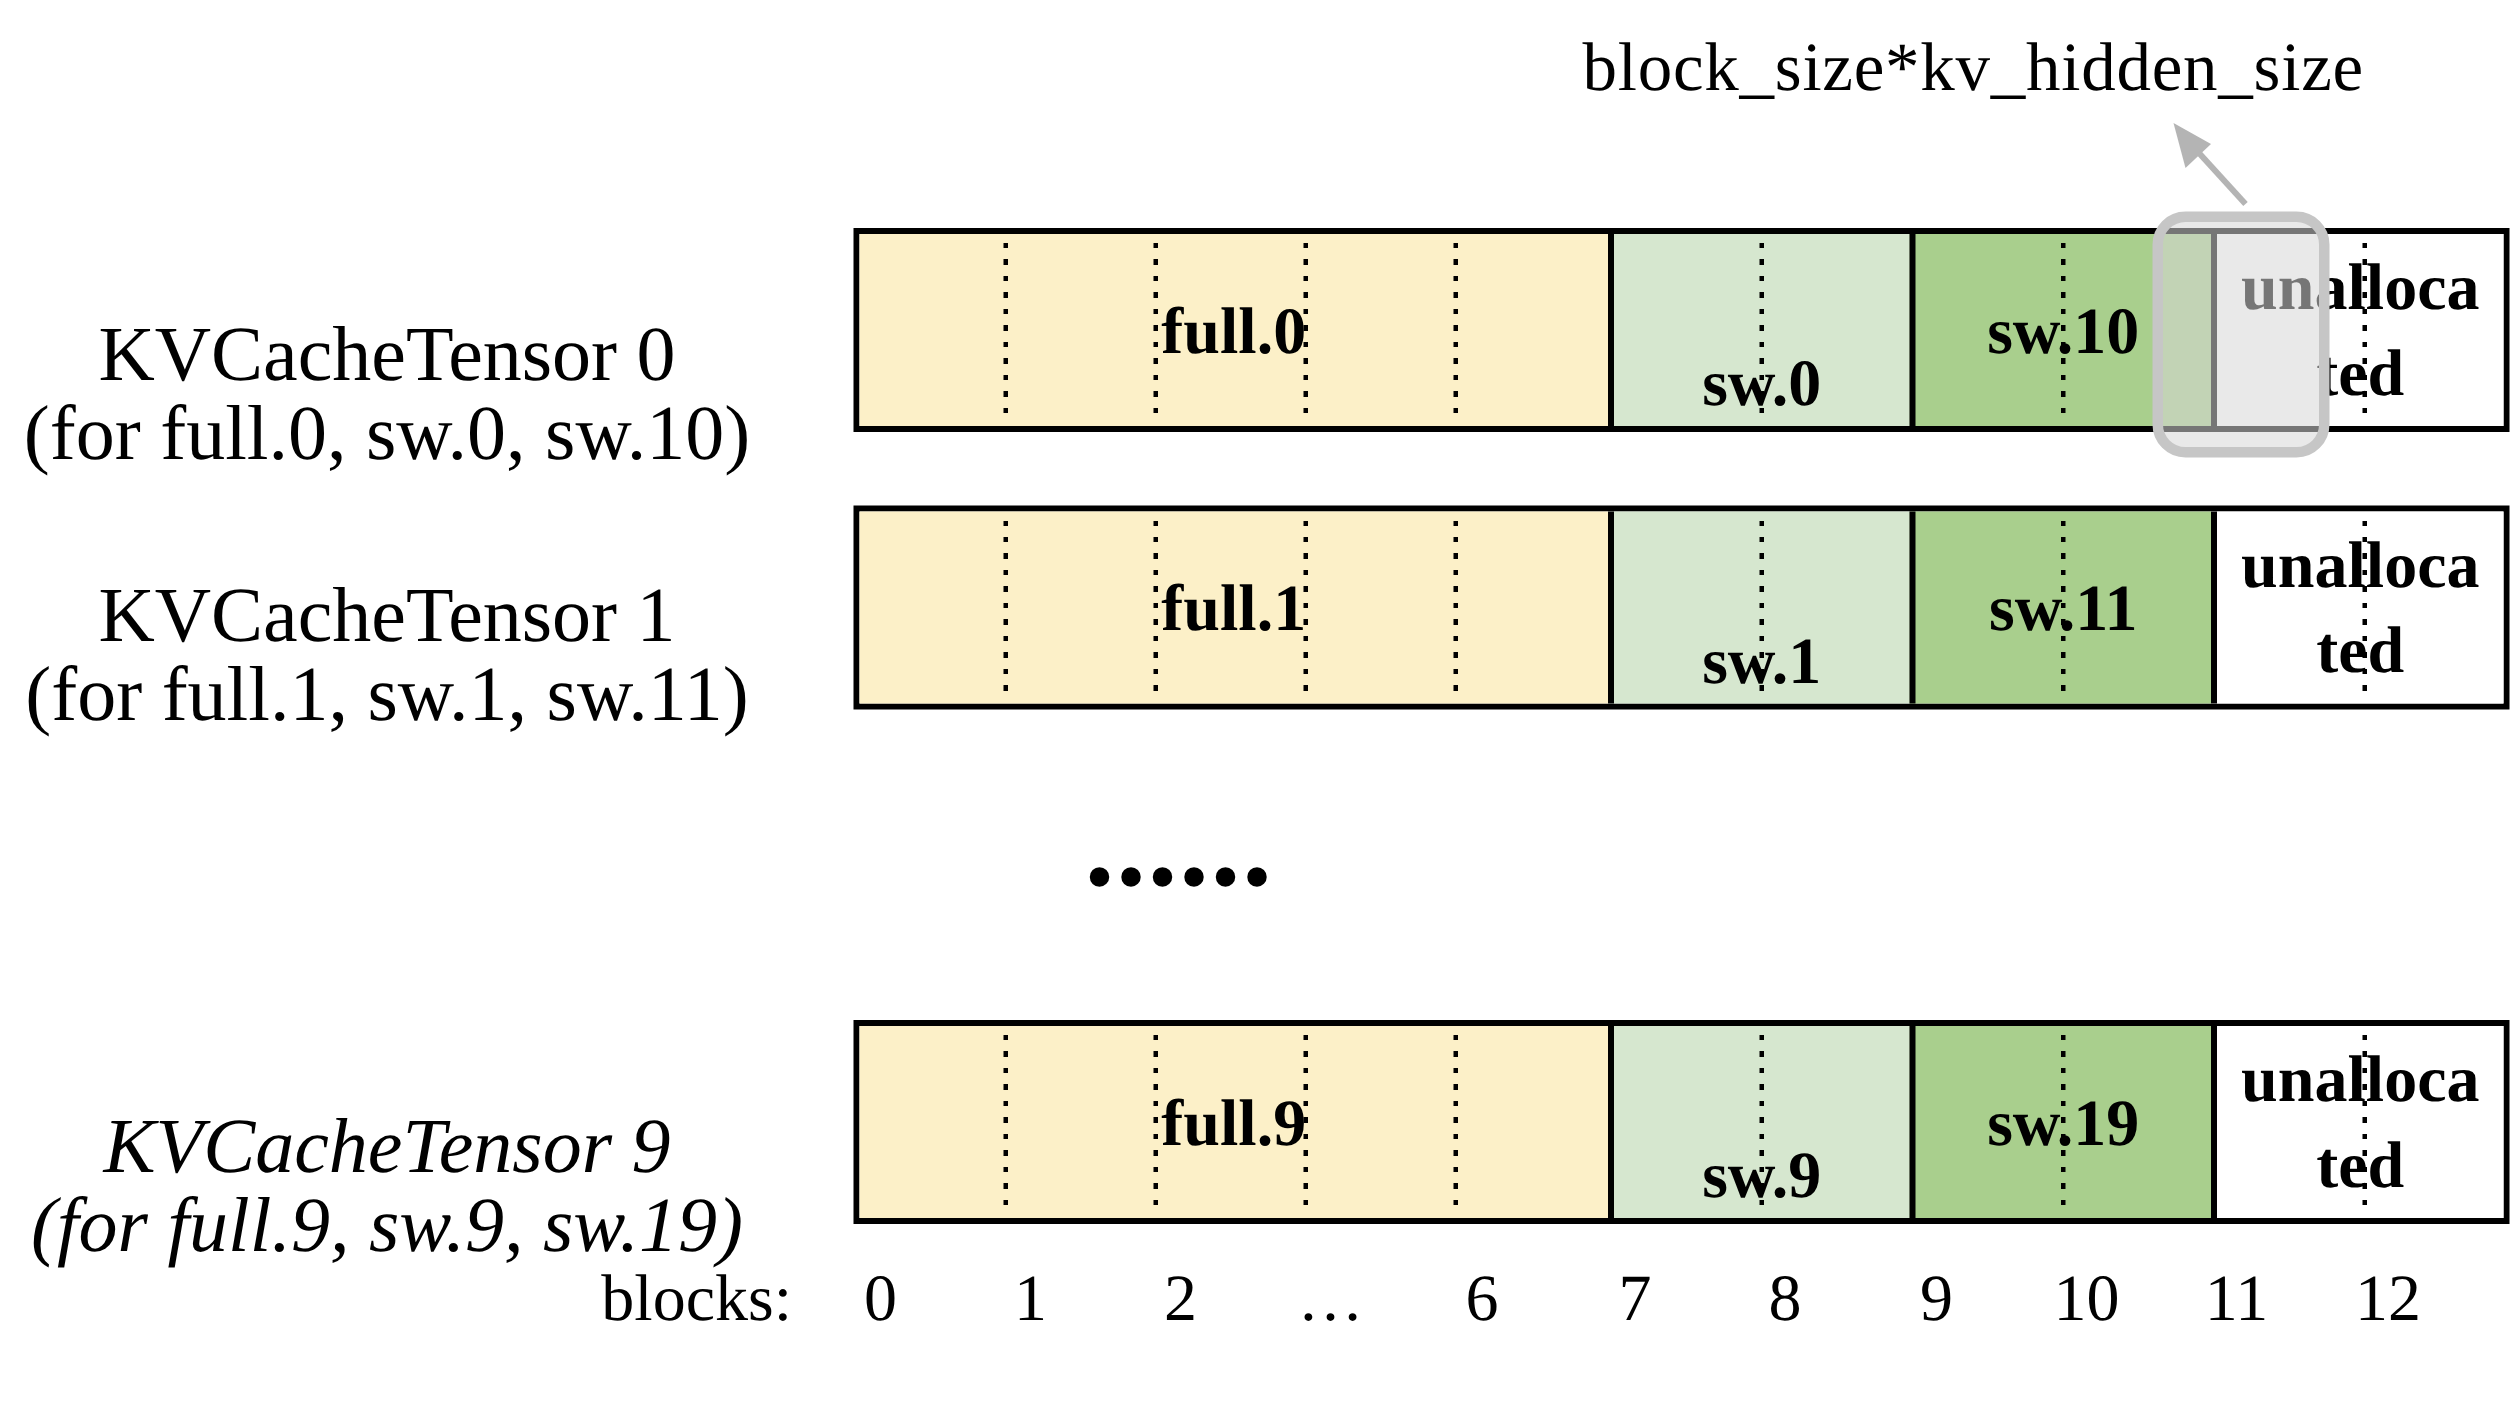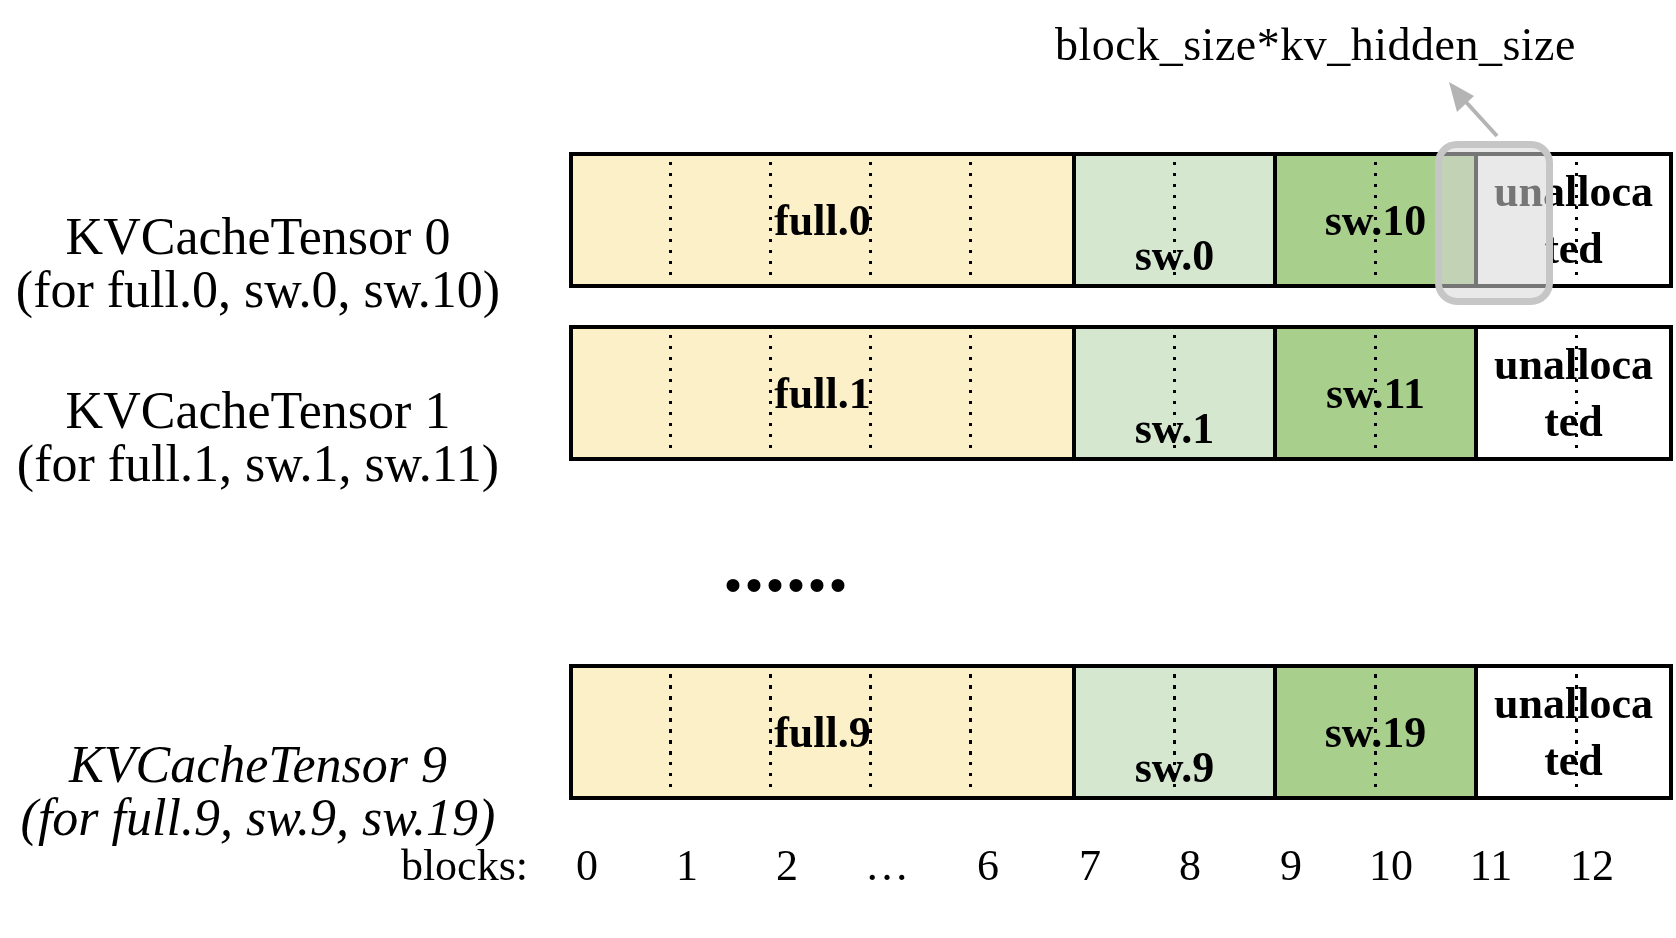--- a/index.html
+++ b/index.html
@@ -149,21 +149,21 @@
 
   <svg class="arrow-svg" viewBox="0 0 1676 938">
     <line x1="1497" y1="136" x2="1466" y2="102" stroke="#B4B4B4" stroke-width="4"></line>
     <polygon points="1449,82 1474,96 1457,112" fill="#B4B4B4"></polygon>
   </svg>
 
   <div class="row-label" style="top:340px;">
     <div>KVCacheTensor 1</div>
     <div>(for full.1, sw.1, sw.11)</div>
   </div>
-  <div class="bar" style="top:325px;">
+  <div class="bar" style="top:337px;">
     <div class="seg seg-full">
       <span class="divider d1"></span>
       <span class="divider d2"></span>
       <span class="divider d3"></span>
       <span class="divider d4"></span>
       <span>full.1</span>
     </div>
     <div class="seg seg-sw-low b-left">
       <span class="divider dmid"></span>
       <span>sw.1</span>
@@ -178,21 +178,21 @@
       <div>ted</div>
     </div>
   </div>
 
   <div class="mid-ellipsis">......</div>
 
   <div class="row-label" style="top:694px;font-style:italic;">
     <div>KVCacheTensor 9</div>
     <div>(for full.9, sw.9, sw.19)</div>
   </div>
-  <div class="bar" style="top:664px;">
+  <div class="bar" style="top:680px;">
     <div class="seg seg-full">
       <span class="divider d1"></span>
       <span class="divider d2"></span>
       <span class="divider d3"></span>
       <span class="divider d4"></span>
       <span>full.9</span>
     </div>
     <div class="seg seg-sw-low b-left">
       <span class="divider dmid"></span>
       <span>sw.9</span>

